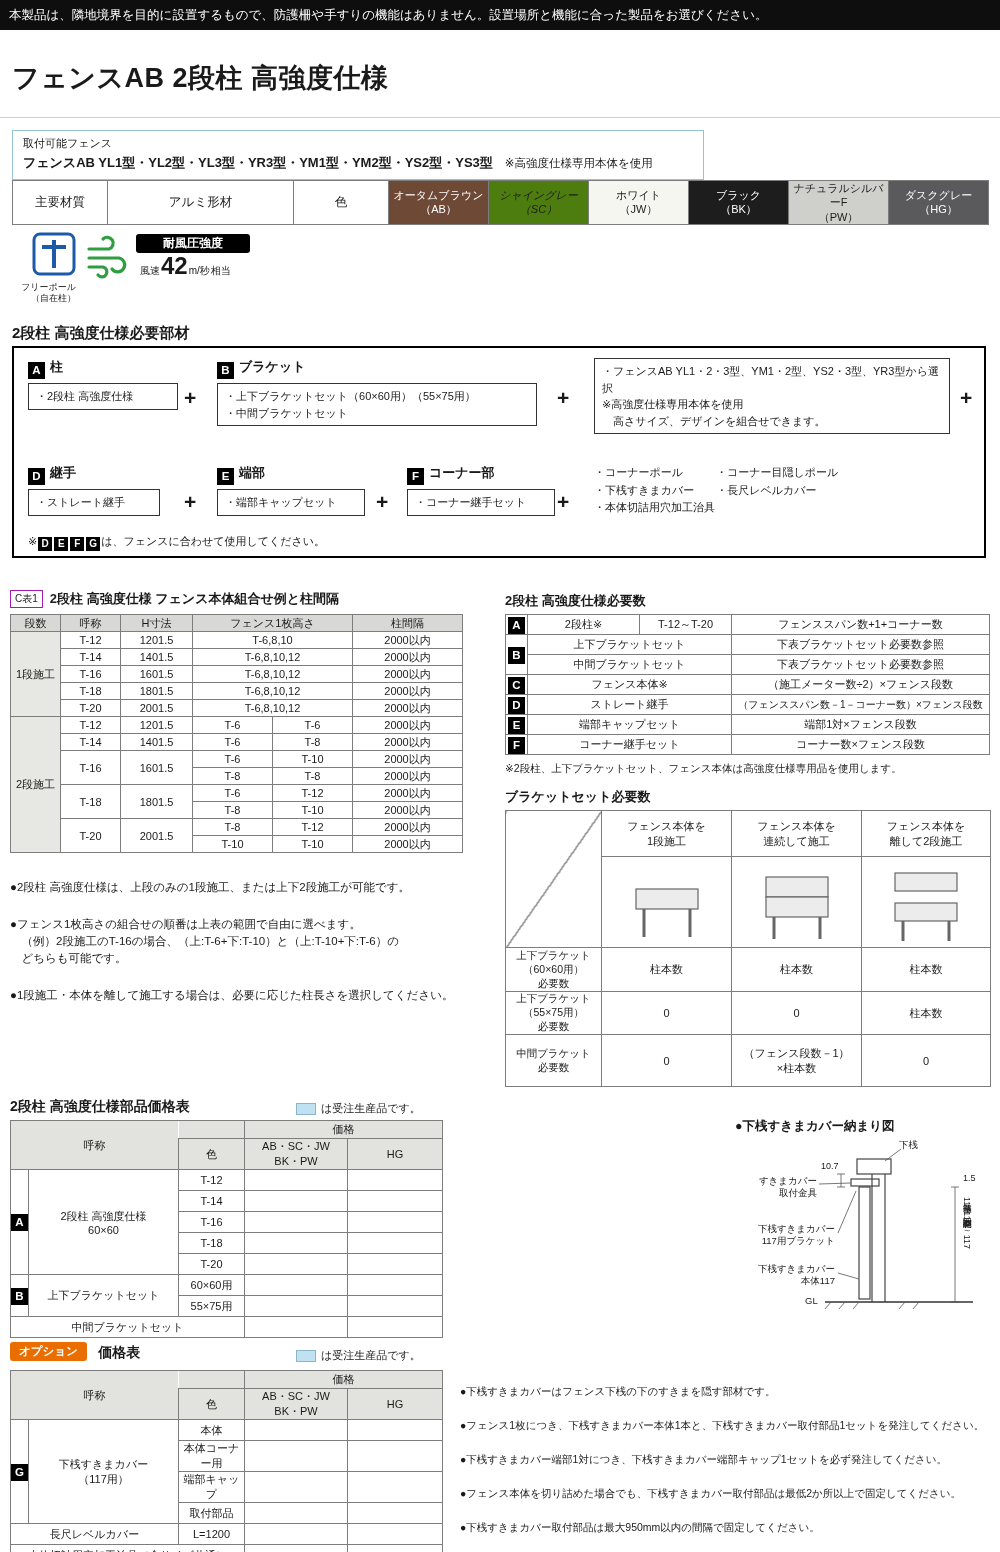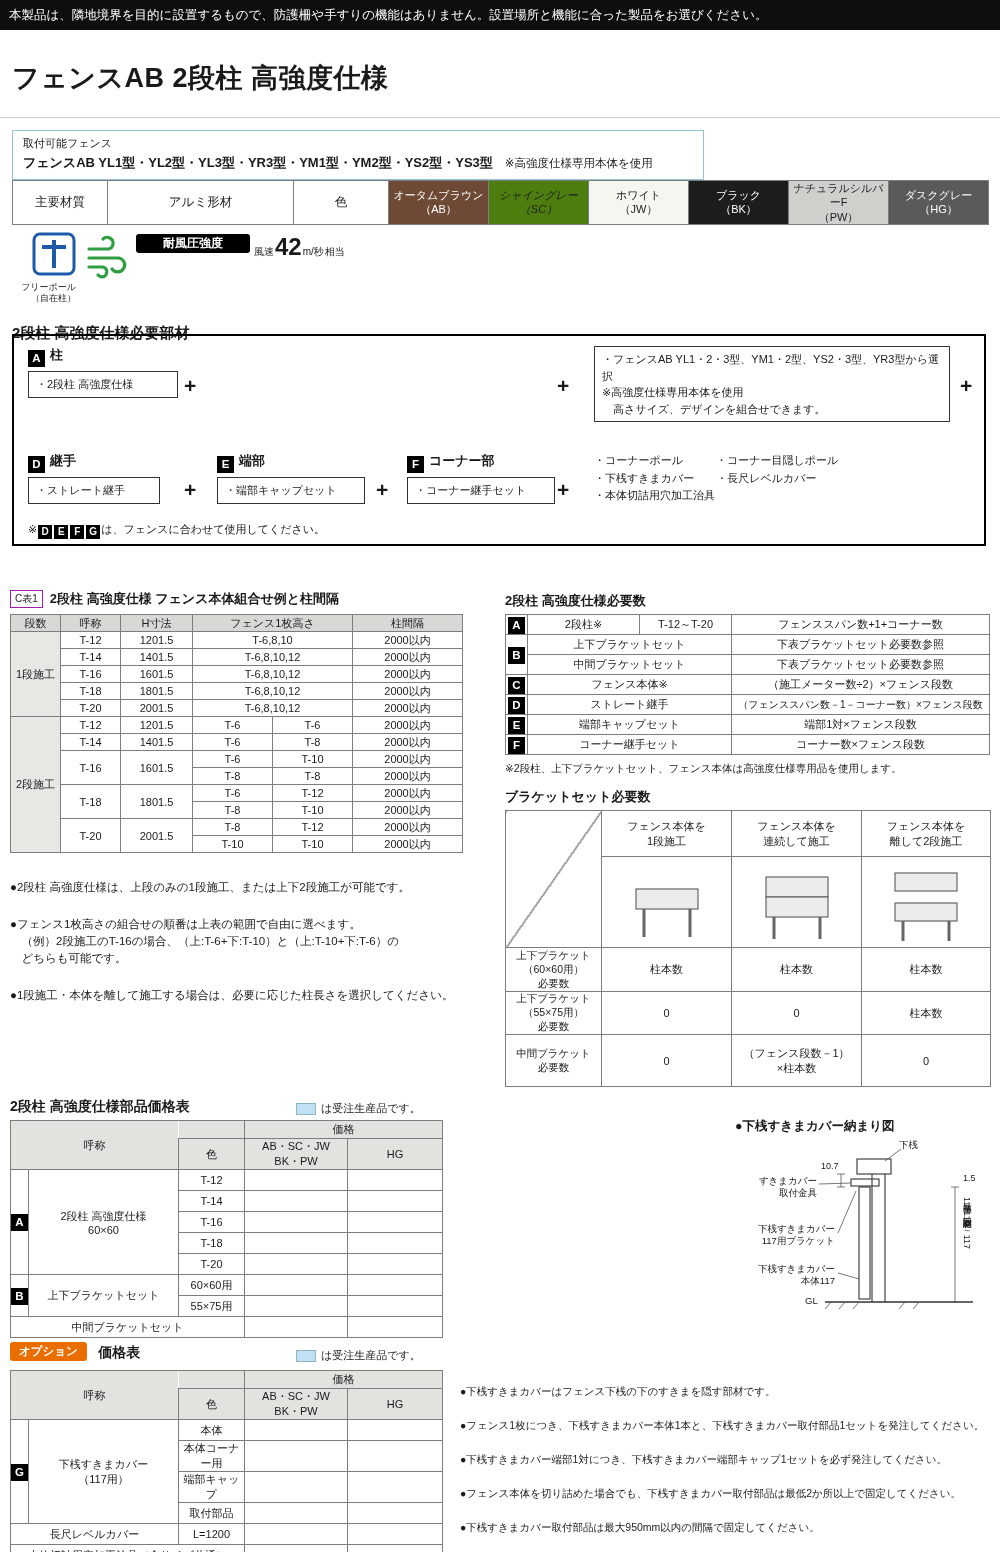--- a/index.html
+++ b/index.html
@@ -14,27 +14,27 @@
 .compat-body{font-size:13px;font-weight:bold}
 .compat-note{font-size:11.5px;font-weight:normal;margin-left:12px}
 table{border-collapse:collapse;table-layout:fixed}
 td,th{border:1px solid #7d7d7d;overflow:hidden}
 .mat{left:12px;top:180px;width:976px}
 .mat td{height:42px;text-align:center;vertical-align:middle;font-size:12.5px}
 .mat .swatch{font-size:11px;line-height:1.3}
 .badge-free{left:12px;top:232px;width:64px;text-align:right}
 .badge-free .lbl{font-size:9px;line-height:1.25;margin-top:2px}
 .badge-wind{left:84px;top:234px;display:flex;align-items:flex-start;gap:6px}
-.wind-col{display:flex;flex-direction:row}
+.wind-col{display:flex;flex-direction:column}
 .wind-head{width:114px;height:19px;background:#000;color:#fff;font-size:12px;font-weight:bold;text-align:center;line-height:19px;border-radius:3px}
 .wind-val{margin-top:1px;display:flex;align-items:baseline;gap:1px;padding-left:4px}
 .wv-pre,.wv-unit,.wv-suf{font-size:10px}
 .wv-num{font-size:24px;font-weight:bold;line-height:1}
 .sec-head{font-size:15px;font-weight:bold}
-.partsbox{left:12px;top:334px;width:974px;height:212px;border:2px solid #000}
+.partsbox{left:12px;top:346px;width:974px;height:212px;border:2px solid #000}
 .pitem{position:absolute}
 .phead{font-size:13px;font-weight:bold;margin-bottom:4px;white-space:nowrap}
 .tagbox{display:inline-block;width:17px;height:17px;background:#000;color:#fff;font-size:11.5px;font-weight:bold;text-align:center;line-height:17px;vertical-align:-3px;margin-right:5px}
 .tagbox.sm{width:14px;height:14px;line-height:14px;font-size:10px;vertical-align:-2px;margin:0 1px}
 .pbox{border:1px solid #333;padding:4px 7px;font-size:11px;line-height:1.5;white-space:pre-line}
 .pfree{font-size:11px;line-height:1.6;white-space:pre-line}
 .plus{position:absolute;font-size:21px;font-weight:bold}
 .pfoot{position:absolute;font-size:11px}
 .t1-head{left:10px;top:590px;font-size:13px;font-weight:bold;display:flex;align-items:center;gap:7px}
 .t1-tag{border:1px solid #a21caf;font-size:10px;font-weight:normal;padding:1px 4px}
@@ -165,20 +165,25 @@
   </div>
 
   <div class="abs sec-head" style="left:12px;top:324px">2段柱 高強度仕様必要部材</div>
 
   <div class="abs partsbox">
     <div class="pitem" style="left:14px;top:10px;width:150px">
       <div class="phead"><span class="tagbox">A</span><span>柱</span></div>
       <div class="pbox">・2段柱 高強度仕様</div>
     </div>
     <div class="plus" style="left:170px;top:38px">+</div>
+    <div class="pitem" style="left:203px;top:10px;width:320px">
+      <div class="phead"><span class="tagbox">B</span><span>ブラケット</span></div>
+      <div class="pbox">・上下ブラケットセット（60×60用）（55×75用）
+・中間ブラケットセット</div>
+    </div>
     <div class="plus" style="left:543px;top:38px">+</div>
     <div class="pitem" style="left:580px;top:10px;width:356px">
       <div class="pbox">・フェンスAB YL1・2・3型、YM1・2型、YS2・3型、YR3型から選択
 ※高強度仕様専用本体を使用
 　高さサイズ、デザインを組合せできます。</div>
     </div>
     <div class="plus" style="left:946px;top:38px">+</div>
 
     <div class="pitem" style="left:14px;top:116px;width:132px">
       <div class="phead"><span class="tagbox">D</span><span>継手</span></div>

